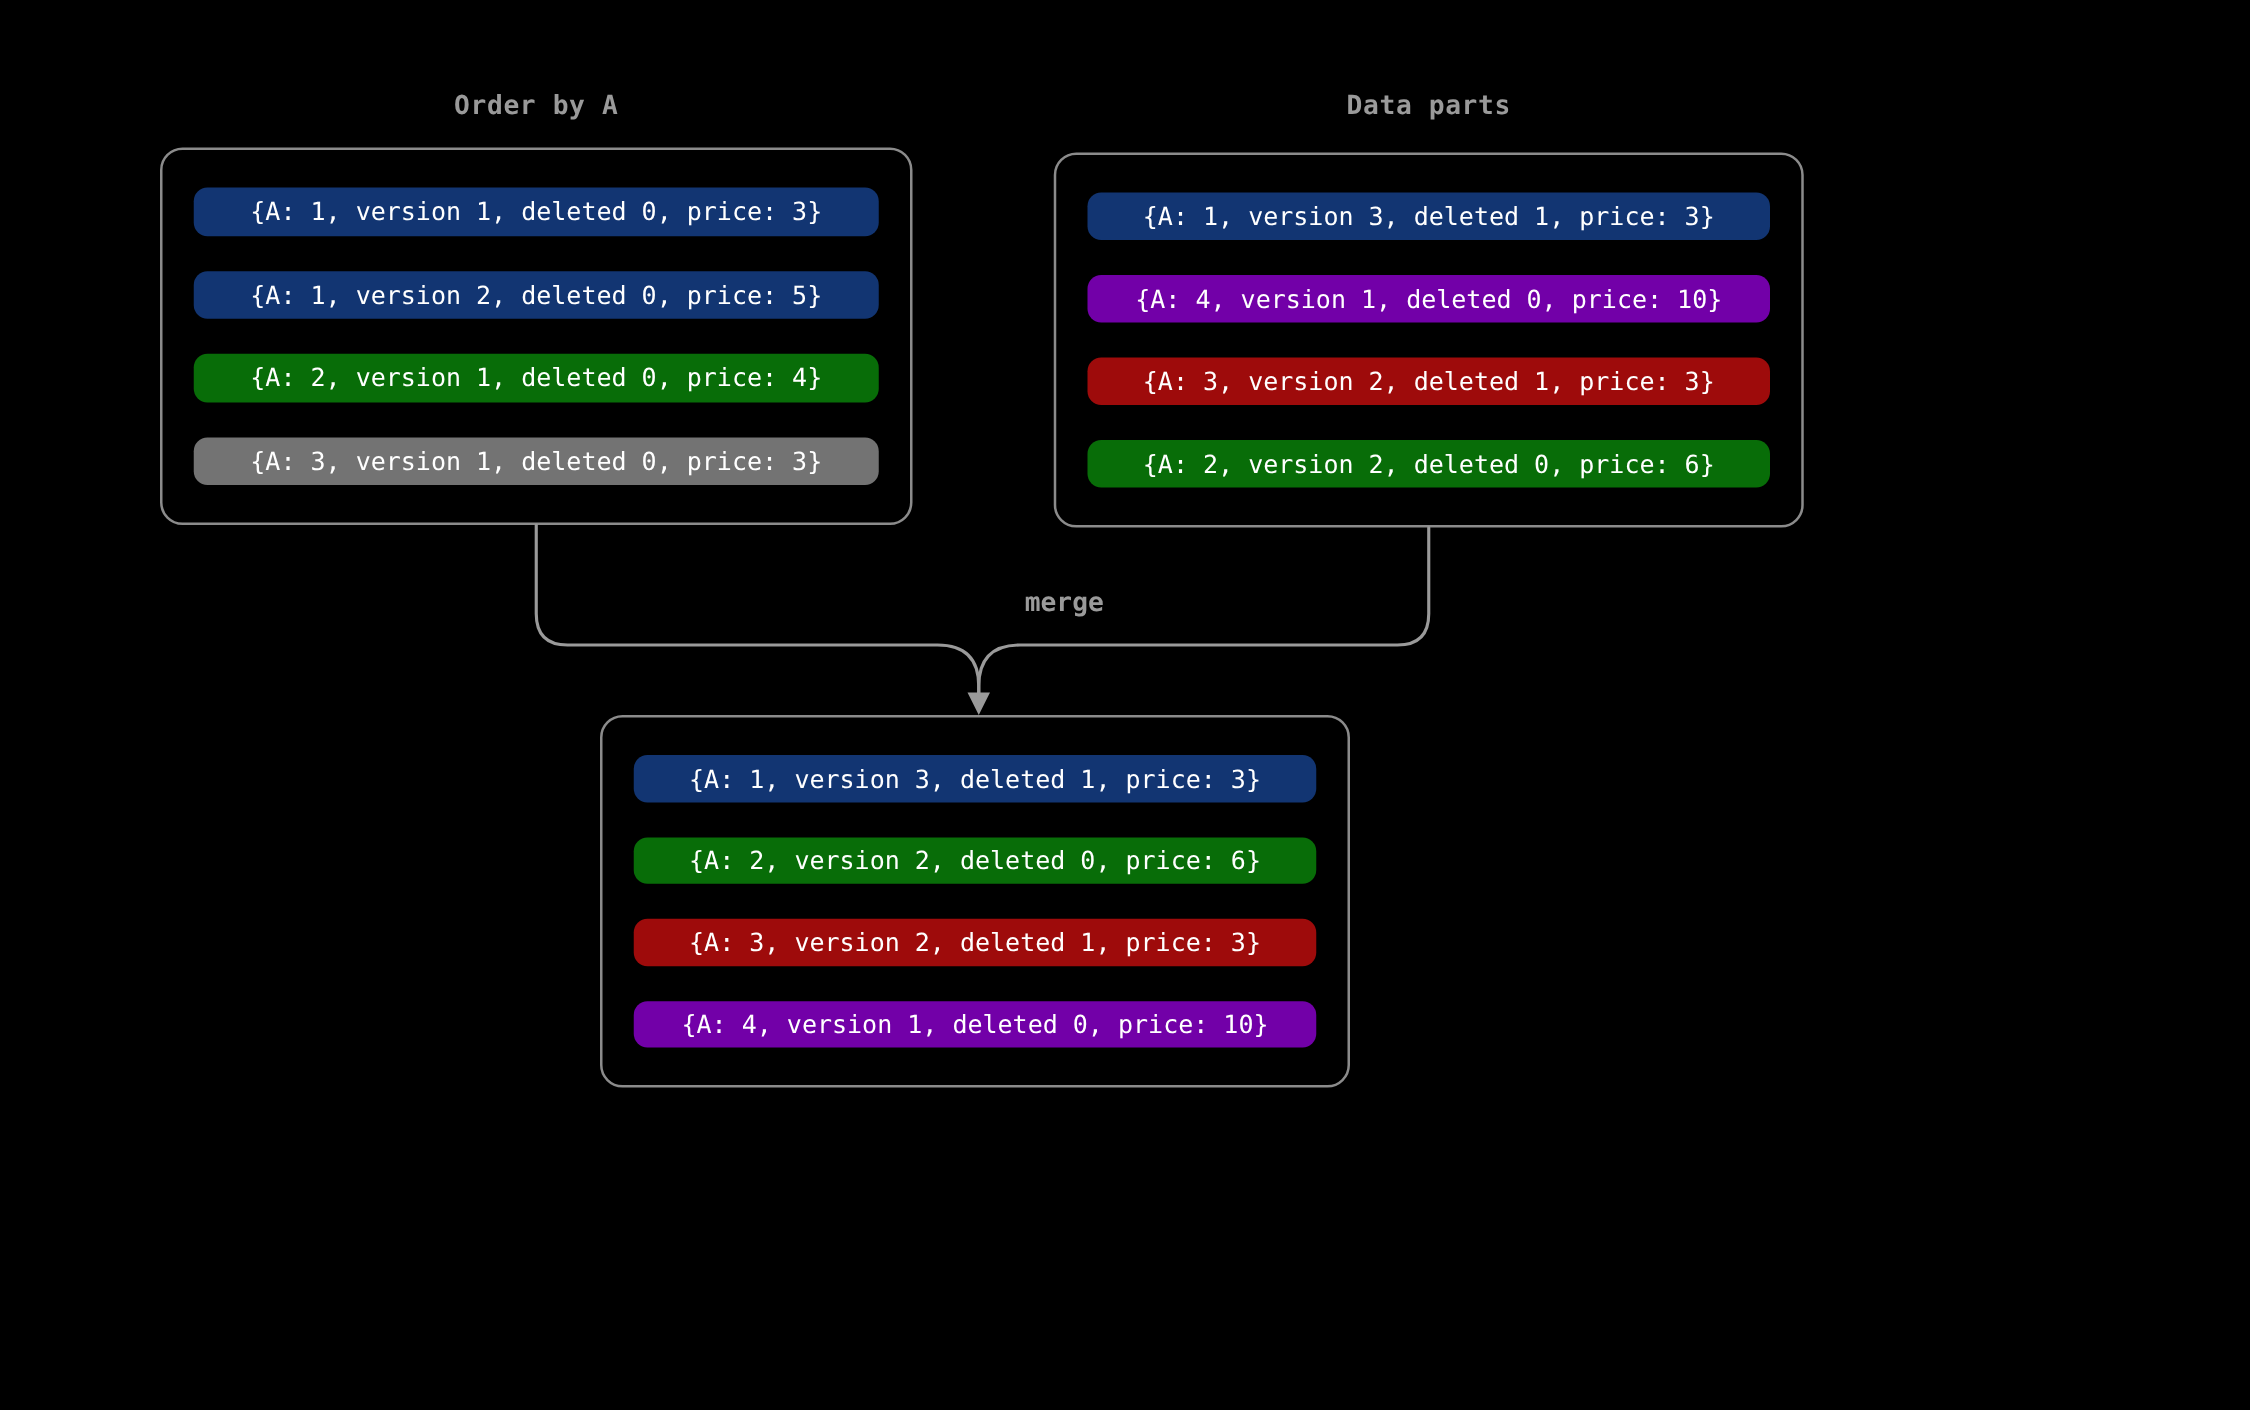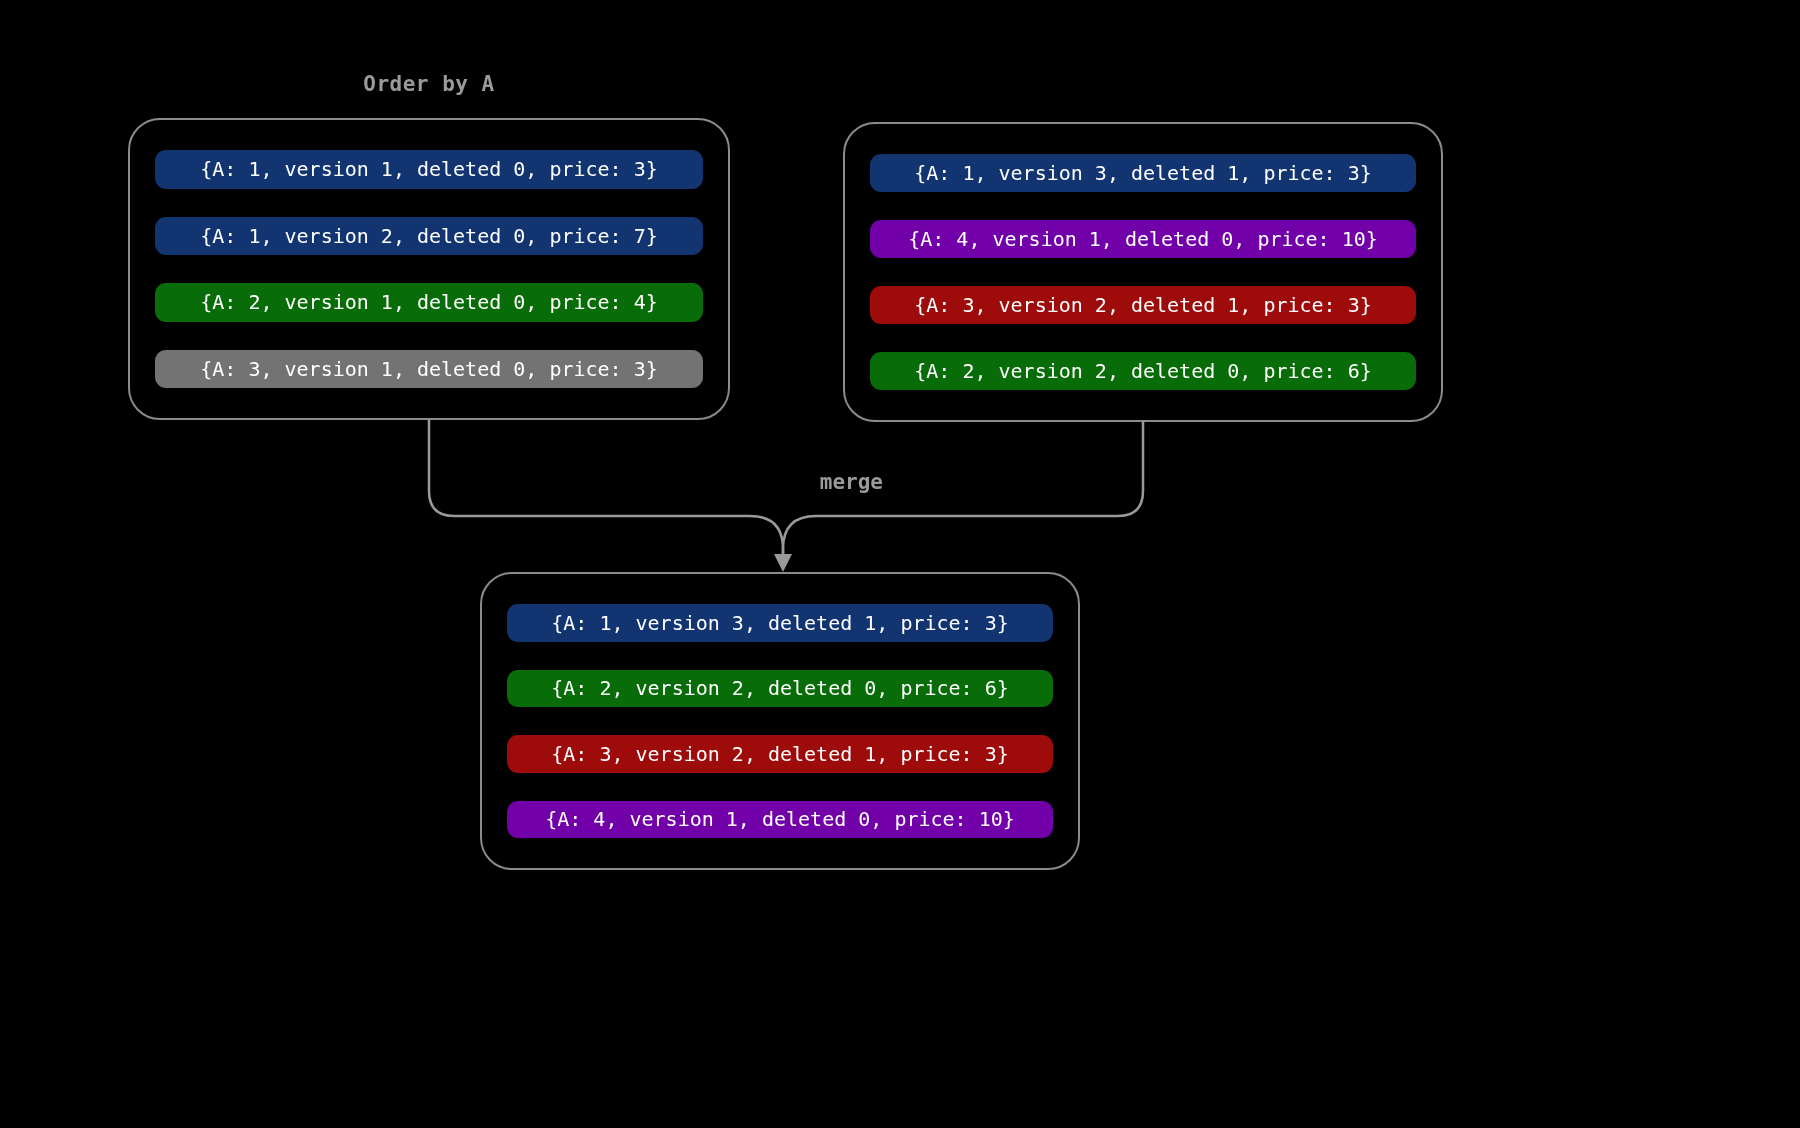--- a/index.html
+++ b/index.html
@@ -20,21 +20,21 @@
     position: absolute;
     text-align: center;
     font-size: 21px;
     font-weight: bold;
     color: #9a9a9a;
     letter-spacing: 0.5px;
   }
   .part-box {
     position: absolute;
     border: 2px solid #8b8b8b;
-    border-radius: 32px;
+    border-radius: 18px;
     box-sizing: border-box;
     display: flex;
     flex-direction: column;
     justify-content: center;
     gap: 28px;
     padding: 30px 25px;
     background: transparent;
   }
   .data-row {
     height: 48px;
@@ -60,24 +60,25 @@
     pointer-events: none;
   }
 </style>
 </head>
 <body>
 
 <div class="canvas">
 
   <div class="group-title" style="left:128px; top:72px; width:602px;">Order by A</div>
 
+  <div class="group-title" style="left:843px; top:72px; width:600px;">Data parts</div>
 
   <div class="part-box" style="left:128px; top:118px; width:602px; height:302px;">
     <div class="data-row" style="background: rgb(18, 53, 114);">{A: 1, version 1, deleted 0, price: 3}</div>
-    <div class="data-row" style="background: rgb(18, 53, 114);">{A: 1, version 2, deleted 0, price: 7}</div>
+    <div class="data-row" style="background: rgb(18, 53, 114);">{A: 1, version 2, deleted 0, price: 5}</div>
     <div class="data-row" style="background: rgb(8, 109, 8);">{A: 2, version 1, deleted 0, price: 4}</div>
     <div class="data-row" style="background: #737373;">{A: 3, version 1, deleted 0, price: 3}</div>
   </div>
 
   <div class="part-box" style="left:843px; top:122px; width:600px; height:300px;">
     <div class="data-row" style="background: rgb(18, 53, 114);">{A: 1, version 3, deleted 1, price: 3}</div>
     <div class="data-row" style="background: rgb(114, 0, 168);">{A: 4, version 1, deleted 0, price: 10}</div>
     <div class="data-row" style="background: rgb(158, 11, 11);">{A: 3, version 2, deleted 1, price: 3}</div>
     <div class="data-row" style="background: rgb(8, 109, 8);">{A: 2, version 2, deleted 0, price: 6}</div>
   </div>

